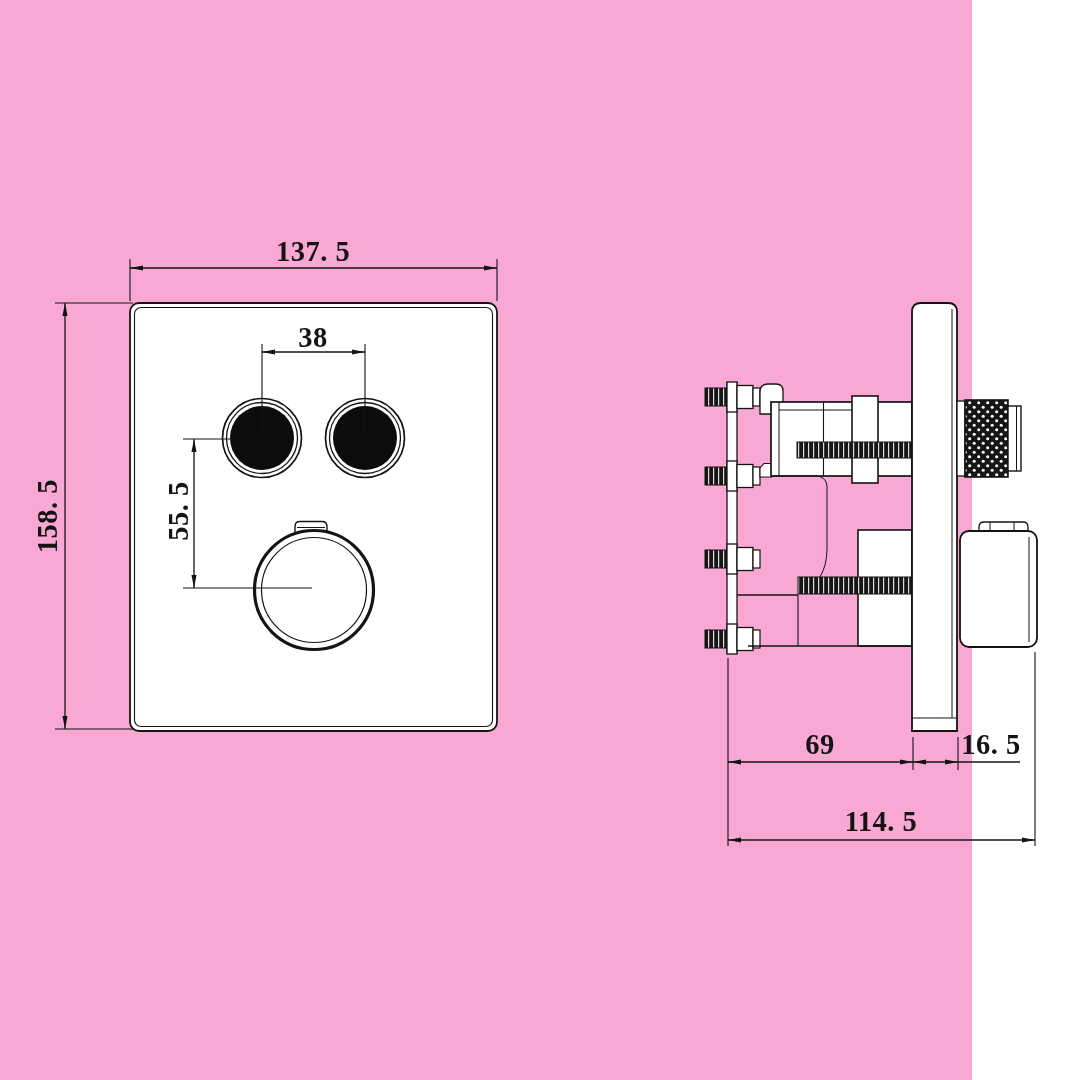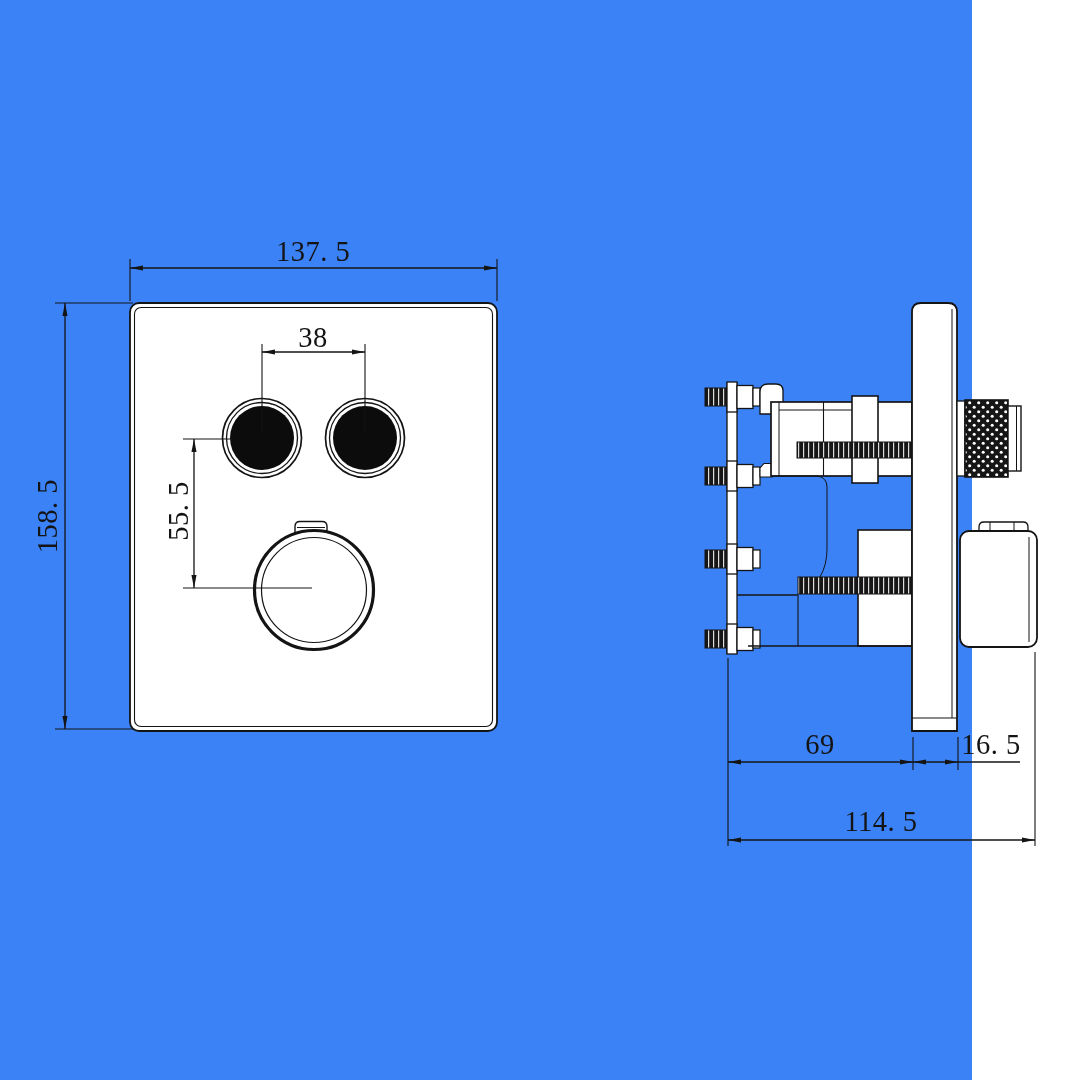--- a/index.html
+++ b/index.html
@@ -1,16 +1,16 @@
 <!DOCTYPE html>
 <html><head>
 <meta charset="utf-8">
 <style>
   html,body{margin:0;padding:0;background:#ffffff;width:1080px;height:1080px;overflow:hidden;}
-  #stage{position:relative;width:972px;height:1080px;background:#3b82f6;}
+  #stage{position:relative;width:972px;height:1080px;background:#f9a8d4;font-weight:bold;}
   svg{position:absolute;left:0;top:0;}
   .dim{font-family:"Liberation Serif","DejaVu Serif",serif;font-size:28.5px;fill:#141414;letter-spacing:0.5px;}
   .ol{stroke:#141414;fill:none;}
   .wh{fill:#ffffff;stroke:#141414;}
   .thin{stroke:#141414;stroke-width:1;fill:none;}
   .dl{stroke:#141414;stroke-width:1.3;fill:none;}
   .xl{stroke:#141414;stroke-width:1.1;fill:none;}
 </style>
 </head>
 <body>

